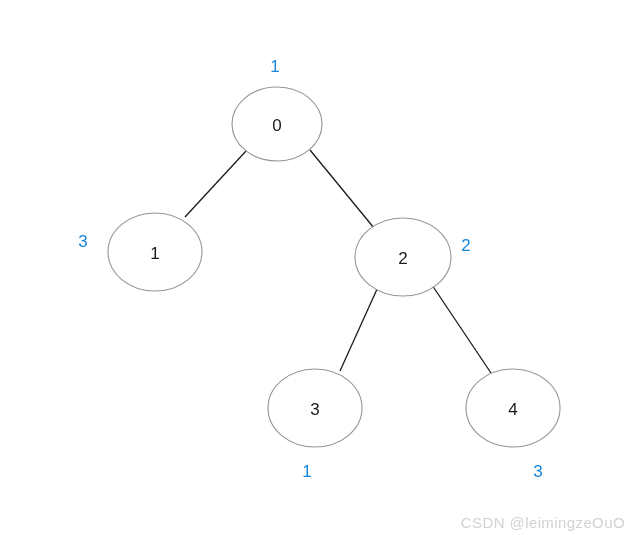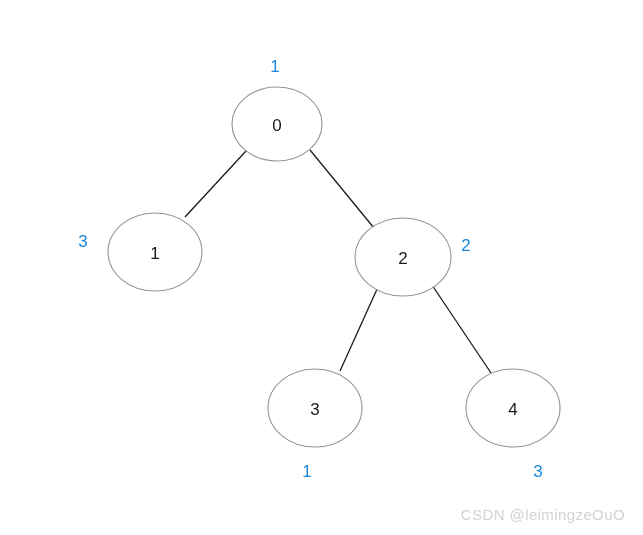--- a/index.html
+++ b/index.html
@@ -46,21 +46,21 @@
   .annotation-label {
     font-family: "Liberation Sans", sans-serif;
     font-size: 17px;
     fill: #1787db;
     text-anchor: middle;
     dominant-baseline: central;
   }
   .watermark-text {
     position: absolute;
     right: 18px;
-    bottom: 12px;
+    bottom: 4px;
     font-family: "Liberation Sans", sans-serif;
     font-size: 15px;
     color: #d2d2d2;
     letter-spacing: 0.4px;
     white-space: nowrap;
     margin-top: 24px;
   }
 </style>
 </head>
 <body>

